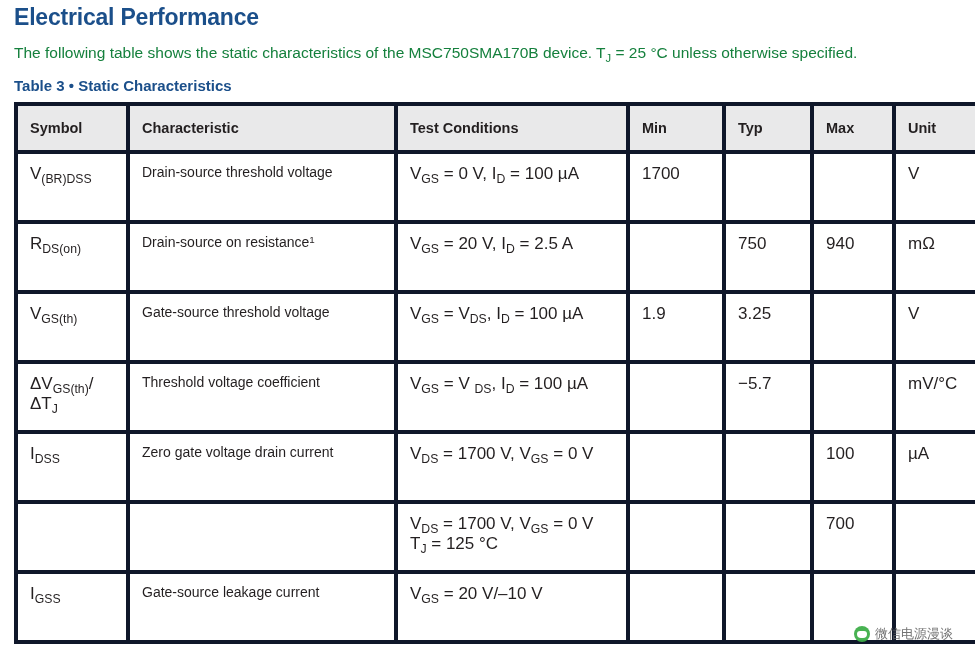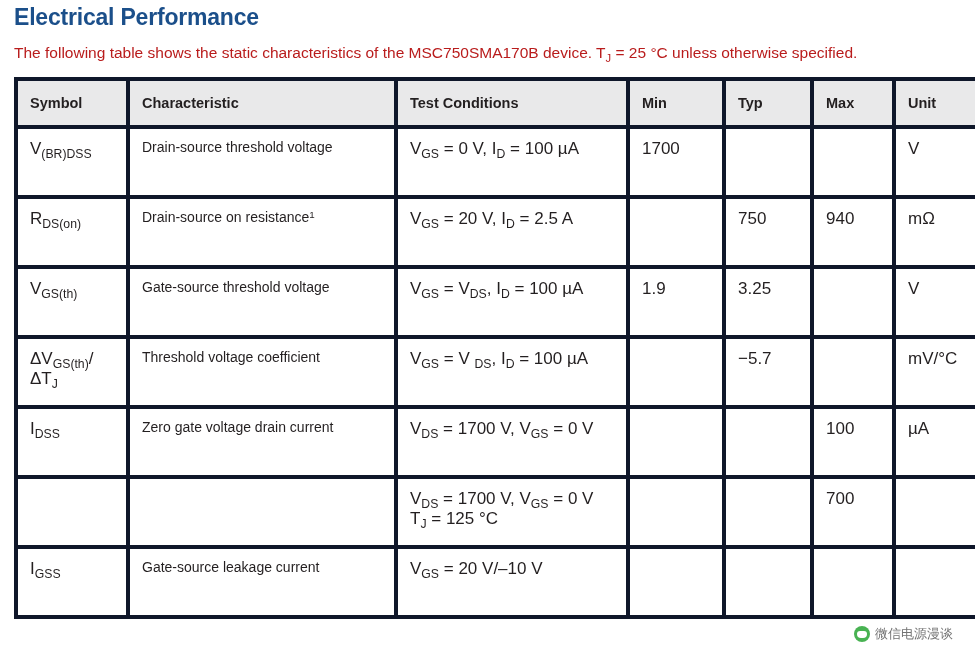--- a/index.html
+++ b/index.html
@@ -23,21 +23,21 @@
   .section-title {
     color: #1b4f8a;
     font-size: 23px;
     font-weight: bold;
     margin: 4px 0 10px 0;
     letter-spacing: -0.2px;
   }
   .intro {
     font-size: 15.5px;
     line-height: 1.55;
-    color: #b91c1c;
+    color: #15803d;
     margin: 0 0 12px 0;
     max-width: 920px;
   }
   .table-caption {
     color: #1b4f8a;
     font-size: 15px;
     font-weight: bold;
     margin: 0 0 8px 0;
   }
   table.static-char {
@@ -120,20 +120,21 @@
 </style>
 </head>
 <body>
 
 <div class="page">
 
   <h1 class="section-title">Electrical Performance</h1>
 
   <p class="intro"><span>The following table shows the static characteristics of the MSC750SMA170B device. T</span><sub>J</sub><span> = 25 °C unless otherwise specified.</span></p>
 
+  <div class="table-caption">Table 3 • Static Characteristics</div>
 
   <table class="static-char">
     <colgroup>
       <col class="col-symbol">
         <col class="col-char">
         <col class="col-cond">
       <col class="col-min">
         <col class="col-typ">
         <col class="col-max">
         <col class="col-unit">

